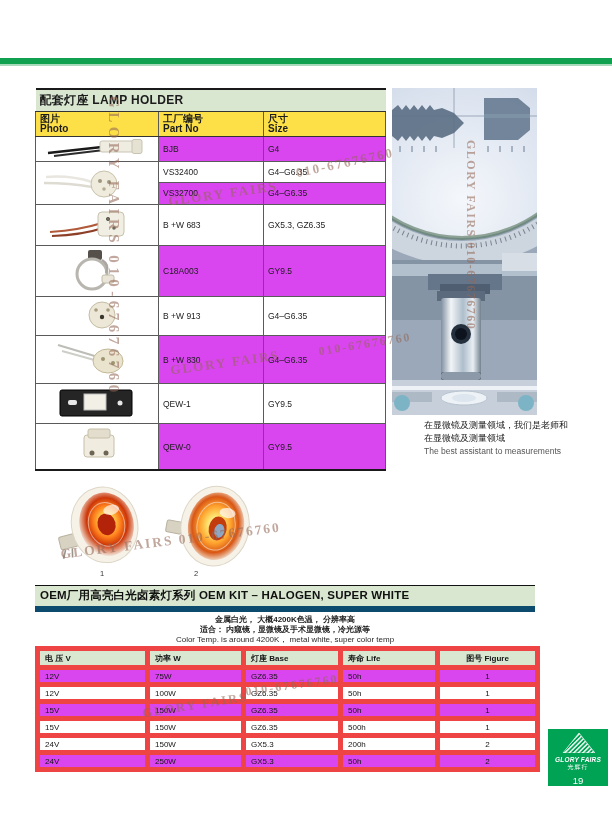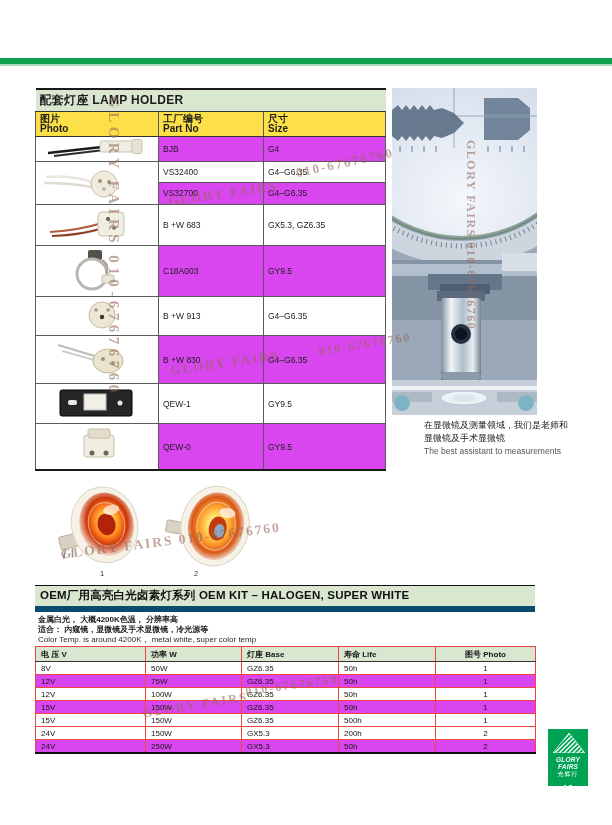--- a/index.html
+++ b/index.html
@@ -41,32 +41,32 @@
   .figlbl { position:absolute; font-size:7.5px; color:#333; width:12px; text-align:center; }
   .figlbl.f1 { left:96px; top:569px; }
   .figlbl.f2 { left:190px; top:569px; }
 
   
   .oem-wrap { position:absolute; left:35px; top:585px; width:500px; }
   .oem-title {
     background:#d9e7d1; border-top:1.5px solid #111; border-bottom:6px solid #0c4a6e;
     font-size:11.5px; font-weight:bold; color:#111; padding:2px 5px 3px; letter-spacing:.2px;
   }
-  .oem-desc { padding:3px 3px 2px; }
+  .oem-desc { padding:3px 3px 2px;text-align:center; }
   .oem-desc div { font-size:8px; line-height:9.8px; color:#2a2a2a; }
   .oem-desc .cn { font-weight:600; color:#222; }
   .t2 { border-top:1.5px solid #111; border-bottom:2px solid #111; }
-  .t2 td { border:1px solid #ef4444; font-size:8px; color:#151515; padding:1.5px 5px; height:13px; }
+  .t2 td { border:5px solid #ef4444; font-size:8px; color:#151515; padding:1.5px 5px; height:13px; }
   .t2 .head td { background:#d9e7d1; font-weight:bold; border-bottom:1px solid #333; }
   .t2 td.ctr { text-align:center; }
   .t2 tr.grp td { border-top:1.5px solid #333; }
 
   
   .footer-box {
-    position:absolute; left:548px; top:729px; width:40px; height:57px;
+    position:absolute; left:548px; top:729px; width:60px; height:57px;
     background:#00a254; color:#fff; text-align:center; padding-top:4px;
   }
   .brand-en { font-size:6.5px; font-weight:bold; font-style:italic; letter-spacing:.2px; margin-top:-1px; }
   .brand-cn { font-size:6px; letter-spacing:1px; }
   .page-num { font-size:9.5px; margin-top:3px; }
 
   
   .wm {
     position:absolute; font-family:"Liberation Serif", serif; font-weight:bold;
     color:rgba(148,104,86,.58); white-space:nowrap; pointer-events:none; z-index:5;
@@ -276,21 +276,21 @@
       <ellipse cx="72" cy="310" rx="12" ry="4" fill="#dde5ee"></ellipse>
       <rect x="0" y="304" width="40" height="10" fill="#aeb9c6"></rect>
       <rect x="105" y="304" width="40" height="10" fill="#aeb9c6"></rect>
       <circle cx="10" cy="315" r="8" fill="#7cb4c6"></circle>
       <circle cx="134" cy="315" r="8" fill="#7cb4c6"></circle>
     </svg>
   </div>
 
   <div class="scope-caption">
     <div class="cap-cn">在显微镜及测量领域，我们是老师和</div>
-    <div class="cap-cn">显微镜及手术显微镜</div>
+    <div class="cap-cn">在显微镜及测量领域</div>
     <div class="cap-en">The best assistant to measurements</div>
   </div>
 
   <div class="lamp1">
     <svg width="90" height="86">
       <defs>
           <radialGradient id="lg1" cx="52%" cy="46%" r="55%">
         <stop offset="0%" stop-color="#fff4cf"></stop>
             <stop offset="22%" stop-color="#ffd14d"></stop>
             <stop offset="45%" stop-color="#ff7f1c"></stop>
@@ -349,28 +349,21 @@
           <col style="width:97px">
           <col style="width:97px">
           <col style="width:100px">
         </colgroup>
       <tbody>
           <tr class="head">
         <td>电 压 V</td>
         <td>功率 W</td>
         <td>灯座 Base</td>
         <td>寿命 Life</td>
-        <td class="ctr">图号 Photo</td>
-      </tr>
-      <tr>
-        <td class="white">8V</td>
-            <td class="white">50W</td>
-            <td class="white">GZ6.35</td>
-            <td class="white">50h</td>
-            <td class="white ctr">1</td>
+        <td class="ctr">图号 Figure</td>
       </tr>
       <tr>
         <td class="green">12V</td>
             <td class="green">75W</td>
             <td class="green">GZ6.35</td>
             <td class="green">50h</td>
             <td class="green ctr">1</td>
       </tr>
       <tr>
         <td class="white">12V</td>

